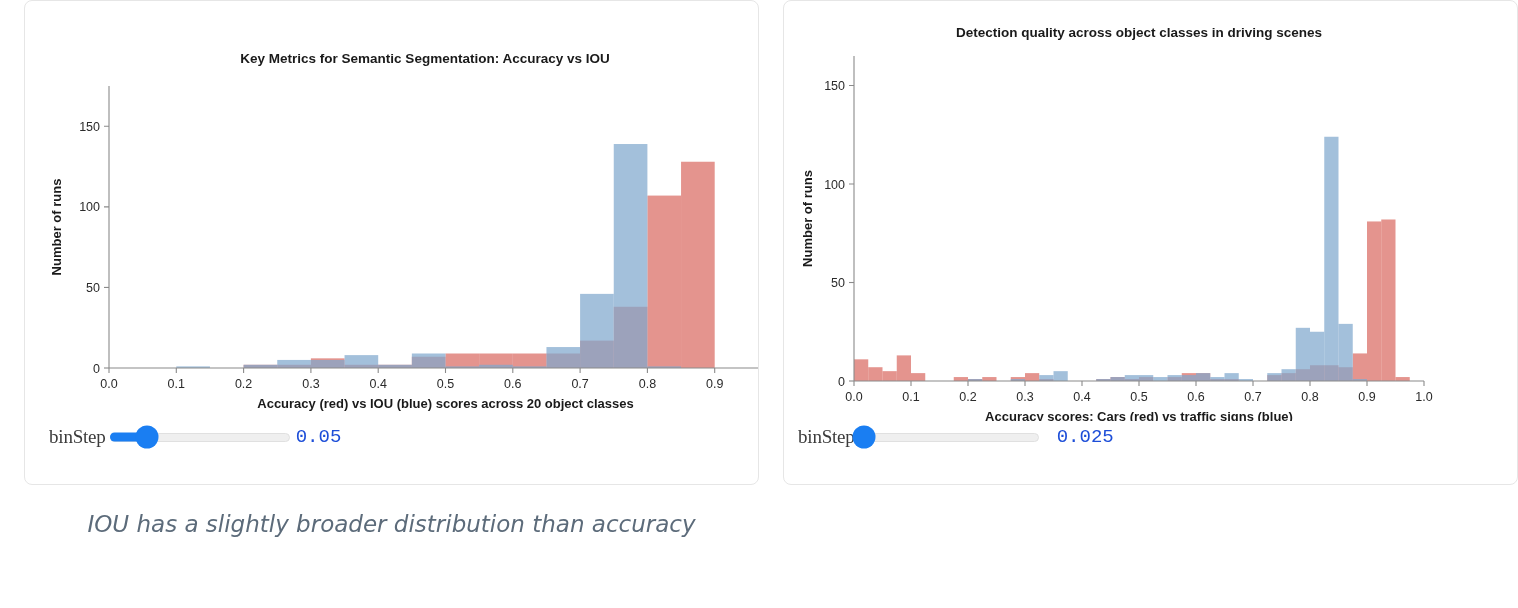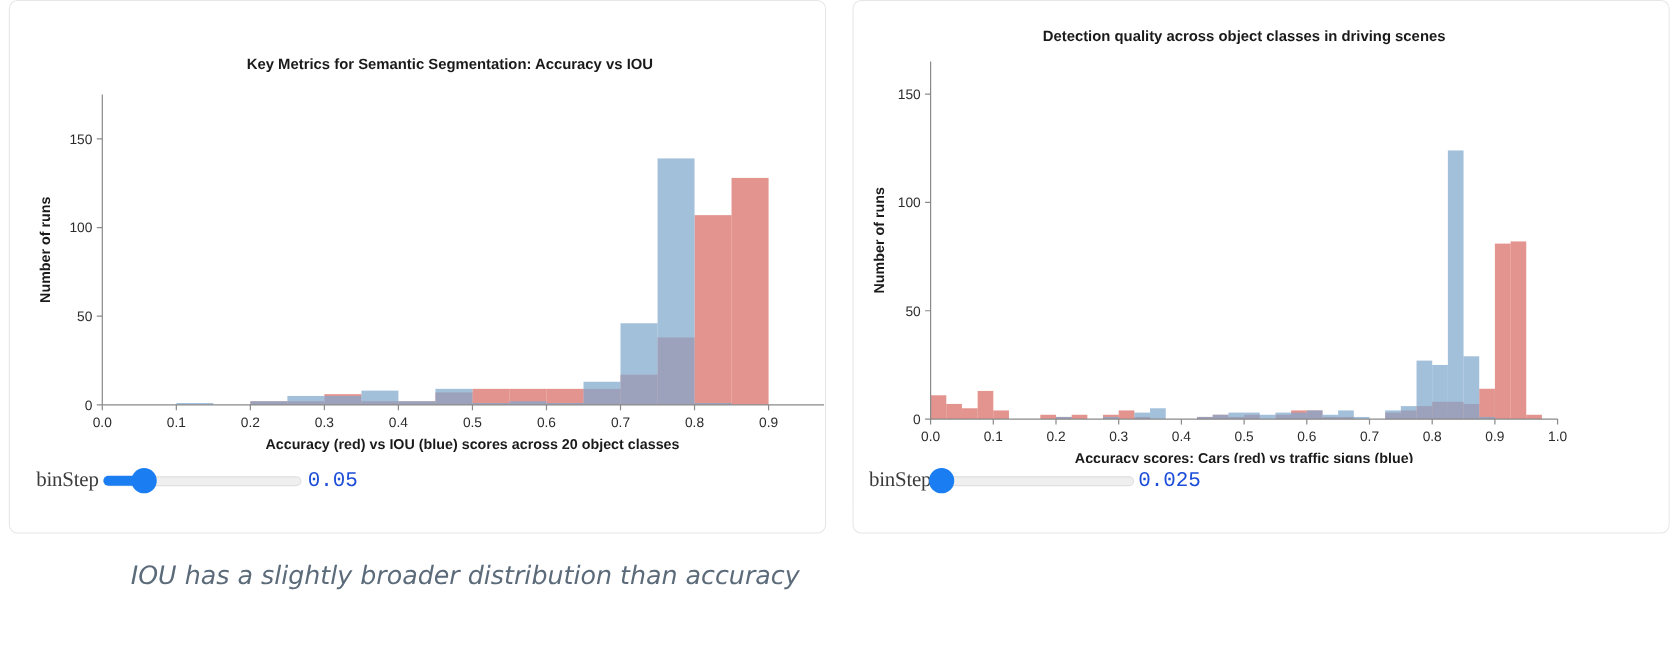--- a/index.html
+++ b/index.html
@@ -16,21 +16,21 @@
     padding:0;
     box-sizing:border-box;
   }
   .column{
     width:747px;
     display:flex;
     flex-direction:column;
     align-items:stretch;
     box-sizing:border-box;
   }
-  .column.left{margin-left:8px;}
+  .column.left{margin-left:24px;}
   .column.right{margin-left:0px;}
   .panel{
     background:#ffffff;
     border:1px solid #e6e6e6;
     border-radius:8px;
     box-sizing:border-box;
     height:485px;
     position:relative;
     overflow:hidden;
   }
@@ -79,21 +79,21 @@
     background:#1a7ef2;
     transform:translate(-50%,-50%);
   }
   .slider-value{
     font-size:19px;
     color:#1d4ed8;
     font-family:Liberation Mono, monospace;
   }
   .caption{
     margin-top:22px;
-    text-align:right;
+    text-align:center;
     font-style:italic;
     font-size:23px;
     line-height:34px;
     color:#5c6b7a;
     font-family:"DejaVu Sans", sans-serif;
     padding:0 24px;
     box-sizing:border-box;
   }
   svg{display:block;}
   .chart-title{
@@ -304,18 +304,18 @@
             <text x="28" y="217.5" text-anchor="middle" class="axis-label" transform="rotate(-90 28 217.5)">Number of runs</text>
           </svg>
       </div>
       <div class="slider-row" style="left:14px; top:425px;">
         <span class="slider-label">binStep</span>
         <span class="slider-widget" style="width:180px; margin-left:4px;">
           <span class="slider-track" style="width:180px;"></span>
           <span class="slider-fill" id="fill-right" style="width: 5.4px;"></span>
           <span class="slider-thumb" id="thumb-right" style="left: 5.4px;"></span>
         </span>
-        <span class="slider-value" style="margin-left:4px;">0.025</span>
+        <span class="slider-value" style="margin-left:18px;">0.025</span>
       </div>
     </div>
   </div>
 
 </div>
 
 </body></html>

